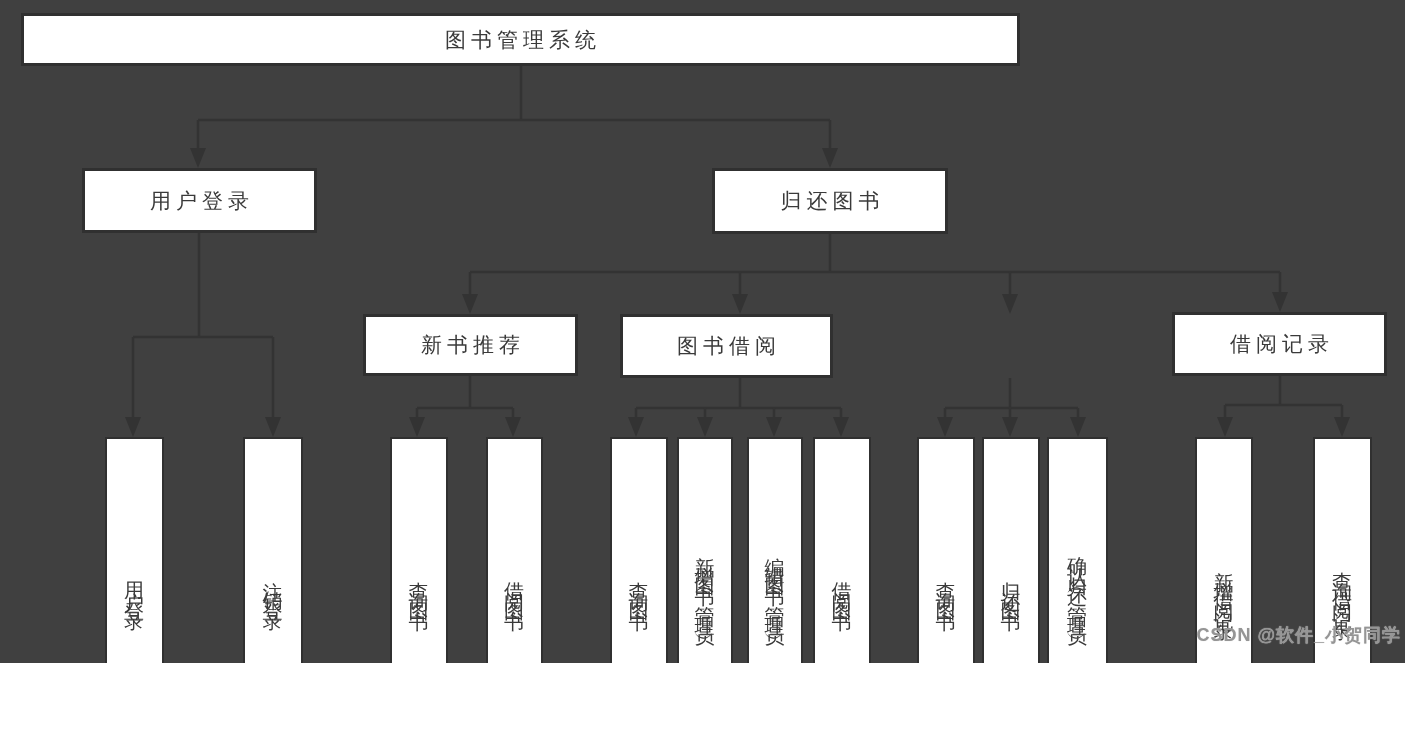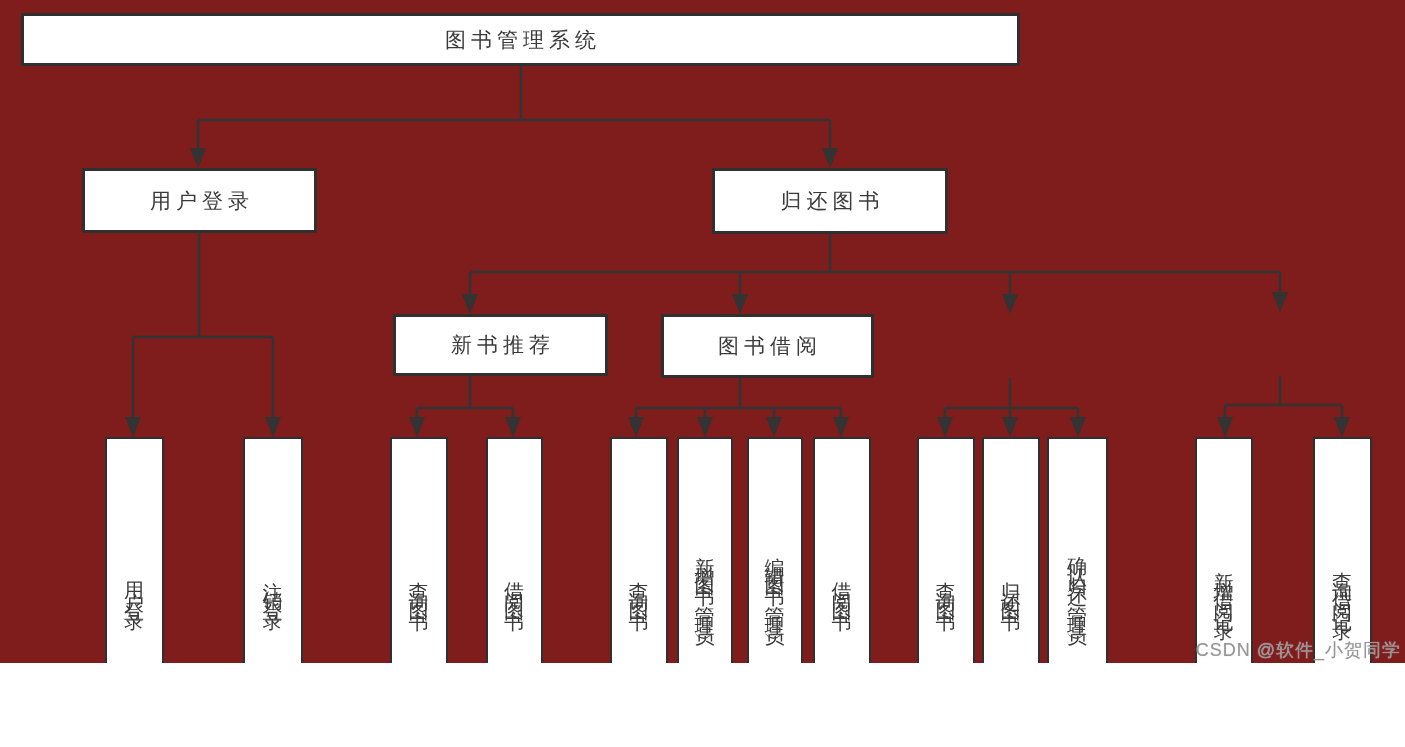--- a/index.html
+++ b/index.html
@@ -1,20 +1,20 @@
 <!DOCTYPE html>
 <html><head>
 <meta charset="utf-8">
 <style>
   html, body { margin: 0; padding: 0; background: #ffffff; }
   .canvas {
     position: relative;
     width: 1405px;
     height: 663px;
-    background: #7f1d1d;
+    background: #404040;
     font-family: "Liberation Sans", sans-serif;
     overflow: hidden;
   }
   .connector-layer {
     position: absolute;
     left: 0; top: 0;
     width: 1405px; height: 747px;
   }
   .box {
     position: absolute;
@@ -37,26 +37,27 @@
     writing-mode: vertical-rl;
     text-orientation: mixed;
     font-size: 20px;
     line-height: 1;
     letter-spacing: 10px;
     white-space: nowrap;
   }
   .watermark {
     position: absolute;
     right: 4px;
-    bottom: 1px;
+    bottom: 16px;
     font-size: 18px;
     color: #959595;
     letter-spacing: 1px;
     white-space: nowrap;
     text-shadow: 0 0 1px #c9c9c9;
+    font-weight: bold;
   }
 </style>
 </head>
 <body>
 
 <div class="canvas">
 
   <svg class="connector-layer" id="connectors" viewBox="0 0 1405 747" xmlns="http://www.w3.org/2000/svg">
       <line x1="521" y1="66" x2="521" y2="120" stroke="#333333" stroke-width="2.6"></line>
       <line x1="198" y1="120" x2="830" y2="120" stroke="#333333" stroke-width="2.6"></line>
@@ -116,25 +117,28 @@
     <span>图书管理系统</span>
   </div>
 
   <div class="box h" style="left:82px; top:168px; width:235px; height:65px;">
     <span>用户登录</span>
   </div>
   <div class="box h" style="left:712px; top:168px; width:236px; height:66px;">
     <span>归还图书</span>
   </div>
 
-  <div class="box h" style="left:363px; top:314px; width:215px; height:62px;margin-left:30px;">
+  <div class="box h" style="left:363px; top:314px; width:215px; height:62px;">
     <span>新书推荐</span>
   </div>
-  <div class="box h" style="left:661px; top:314px; width:213px; height:64px;">
+  <div class="box h" style="left:620px; top:314px; width:213px; height:64px;">
     <span>图书借阅</span>
+  </div>
+  <div class="box h" style="left:1172px; top:312px; width:215px; height:64px;">
+    <span>借阅记录</span>
   </div>
 
   <div class="box leaf" style="left:105px; top:437px; width:59px; height:298px;">
     <span>用户登录</span>
   </div>
   <div class="box leaf" style="left:243px; top:437px; width:60px; height:298px;">
     <span>注销登录</span>
   </div>
 
   <div class="box leaf" style="left:390px; top:437px; width:58px; height:298px;">

